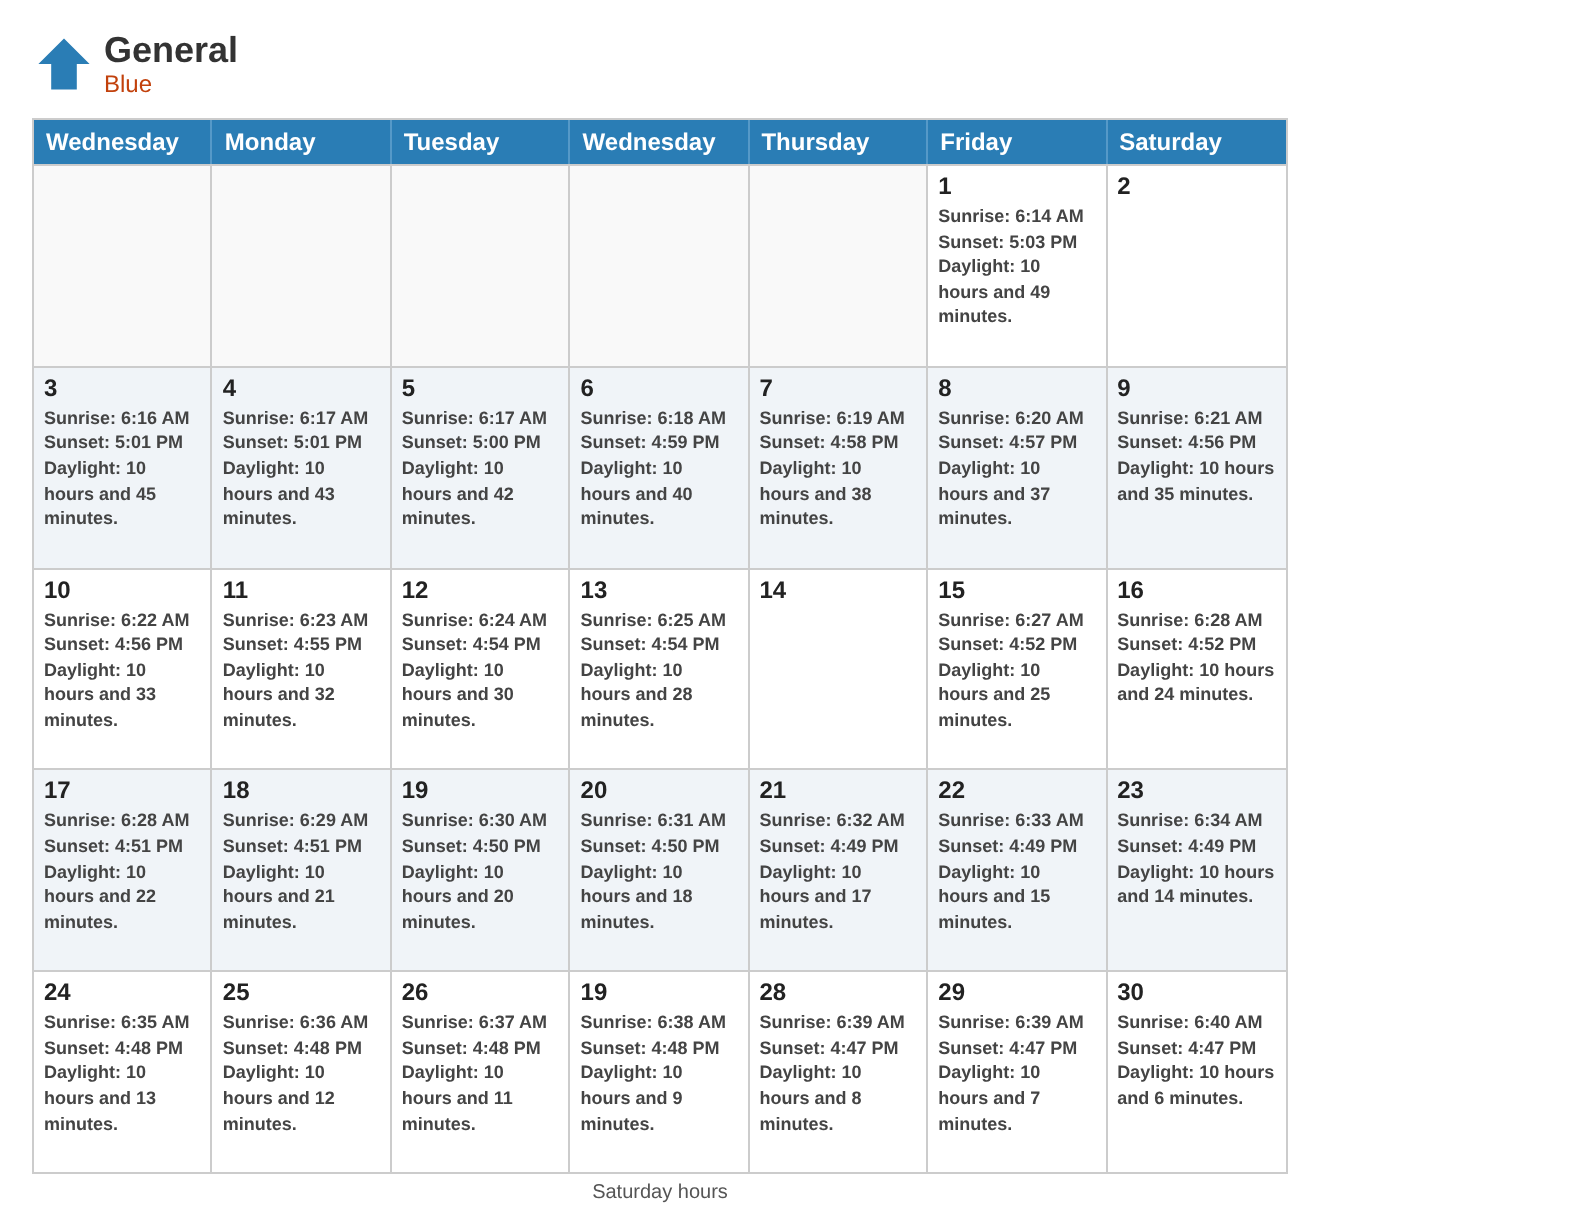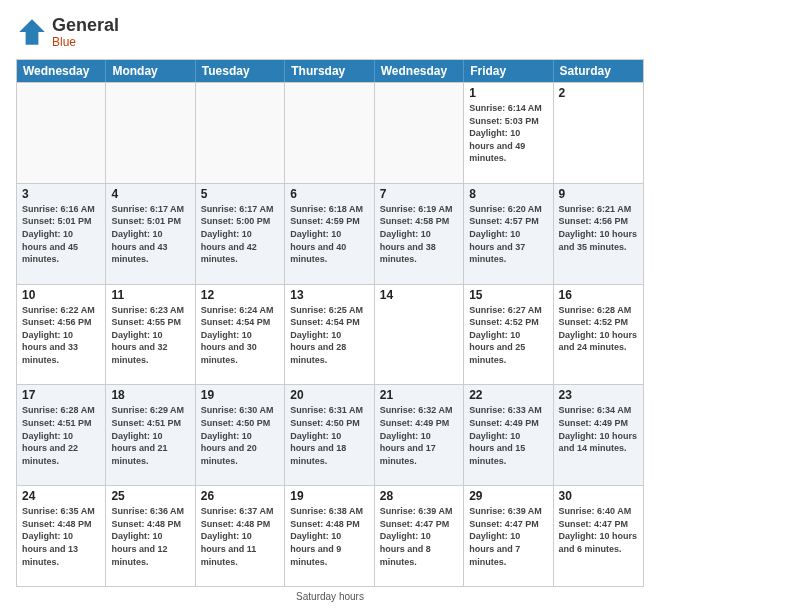--- a/index.html
+++ b/index.html
@@ -137,22 +137,22 @@
         <span class="logo-blue">Blue</span>
       </div>
     </div>
   </div>
 
   <div class="calendar">
     <div class="cal-header-row">
     <div class="cal-header-cell">Wednesday</div>
         <div class="cal-header-cell">Monday</div>
         <div class="cal-header-cell">Tuesday</div>
+        <div class="cal-header-cell">Wednesday</div>
         <div class="cal-header-cell">Thursday</div>
-        <div class="cal-header-cell">Wednesday</div>
         <div class="cal-header-cell">Friday</div>
         <div class="cal-header-cell">Saturday</div>
       </div>
     <div class="cal-body">
     <div class="cal-row">
           <div class="cal-cell empty"></div>
           <div class="cal-cell empty"></div>
           <div class="cal-cell empty"></div>
           <div class="cal-cell empty"></div>
           <div class="cal-cell empty"></div>

